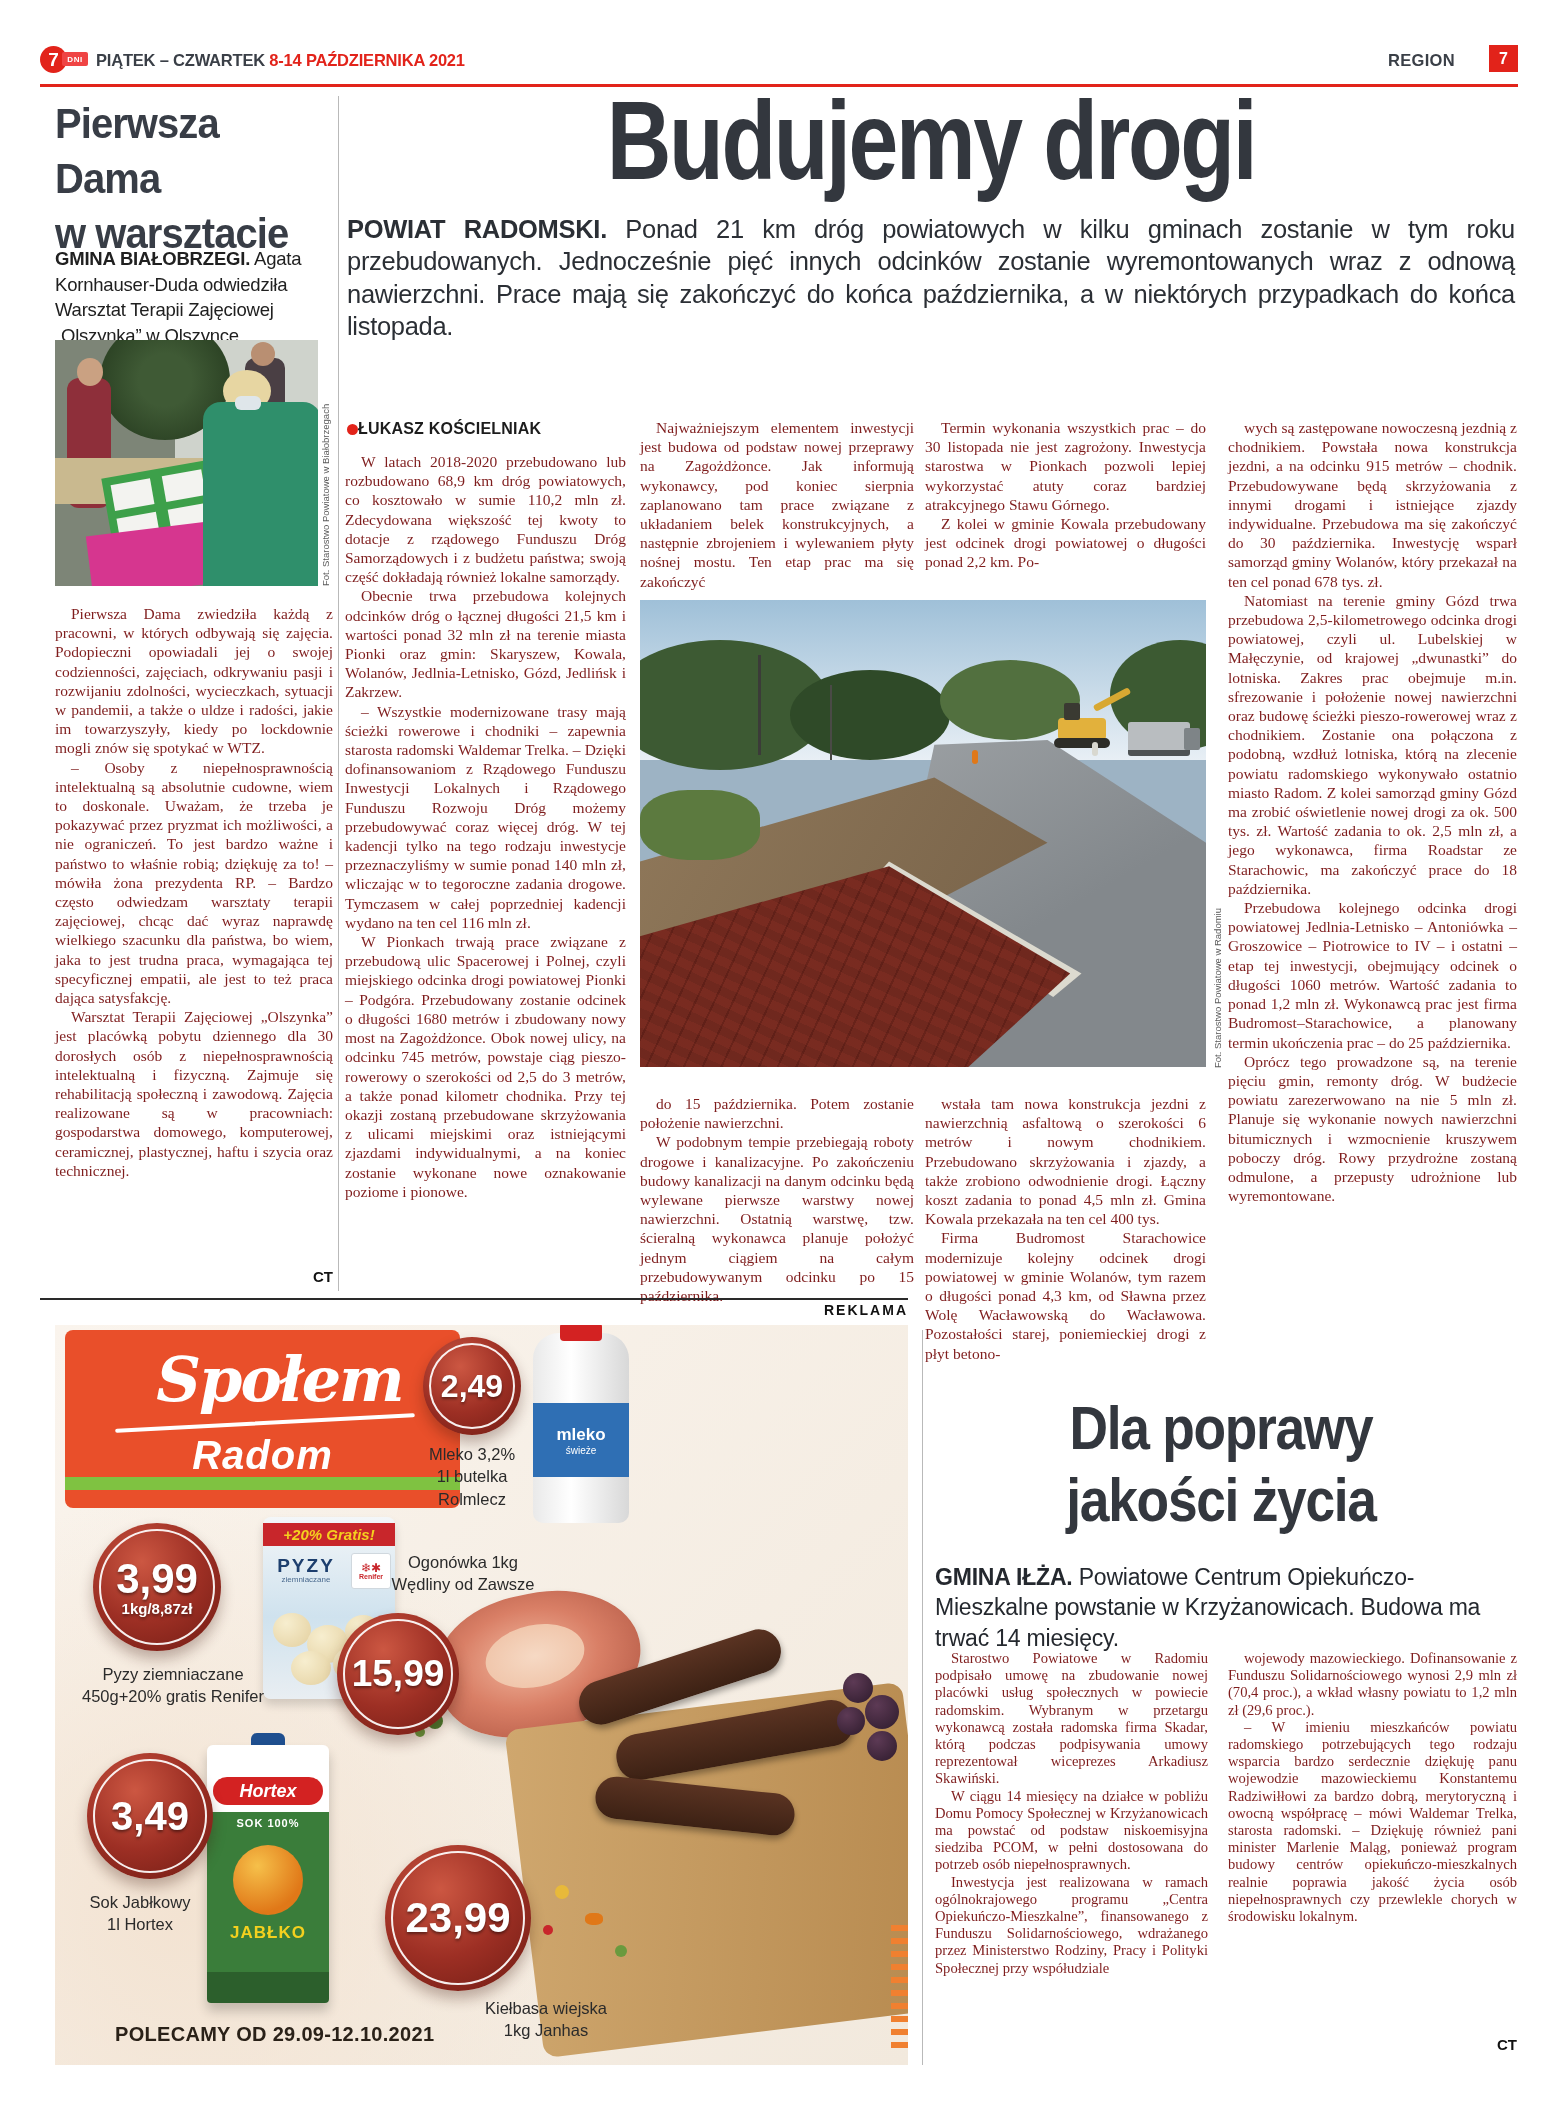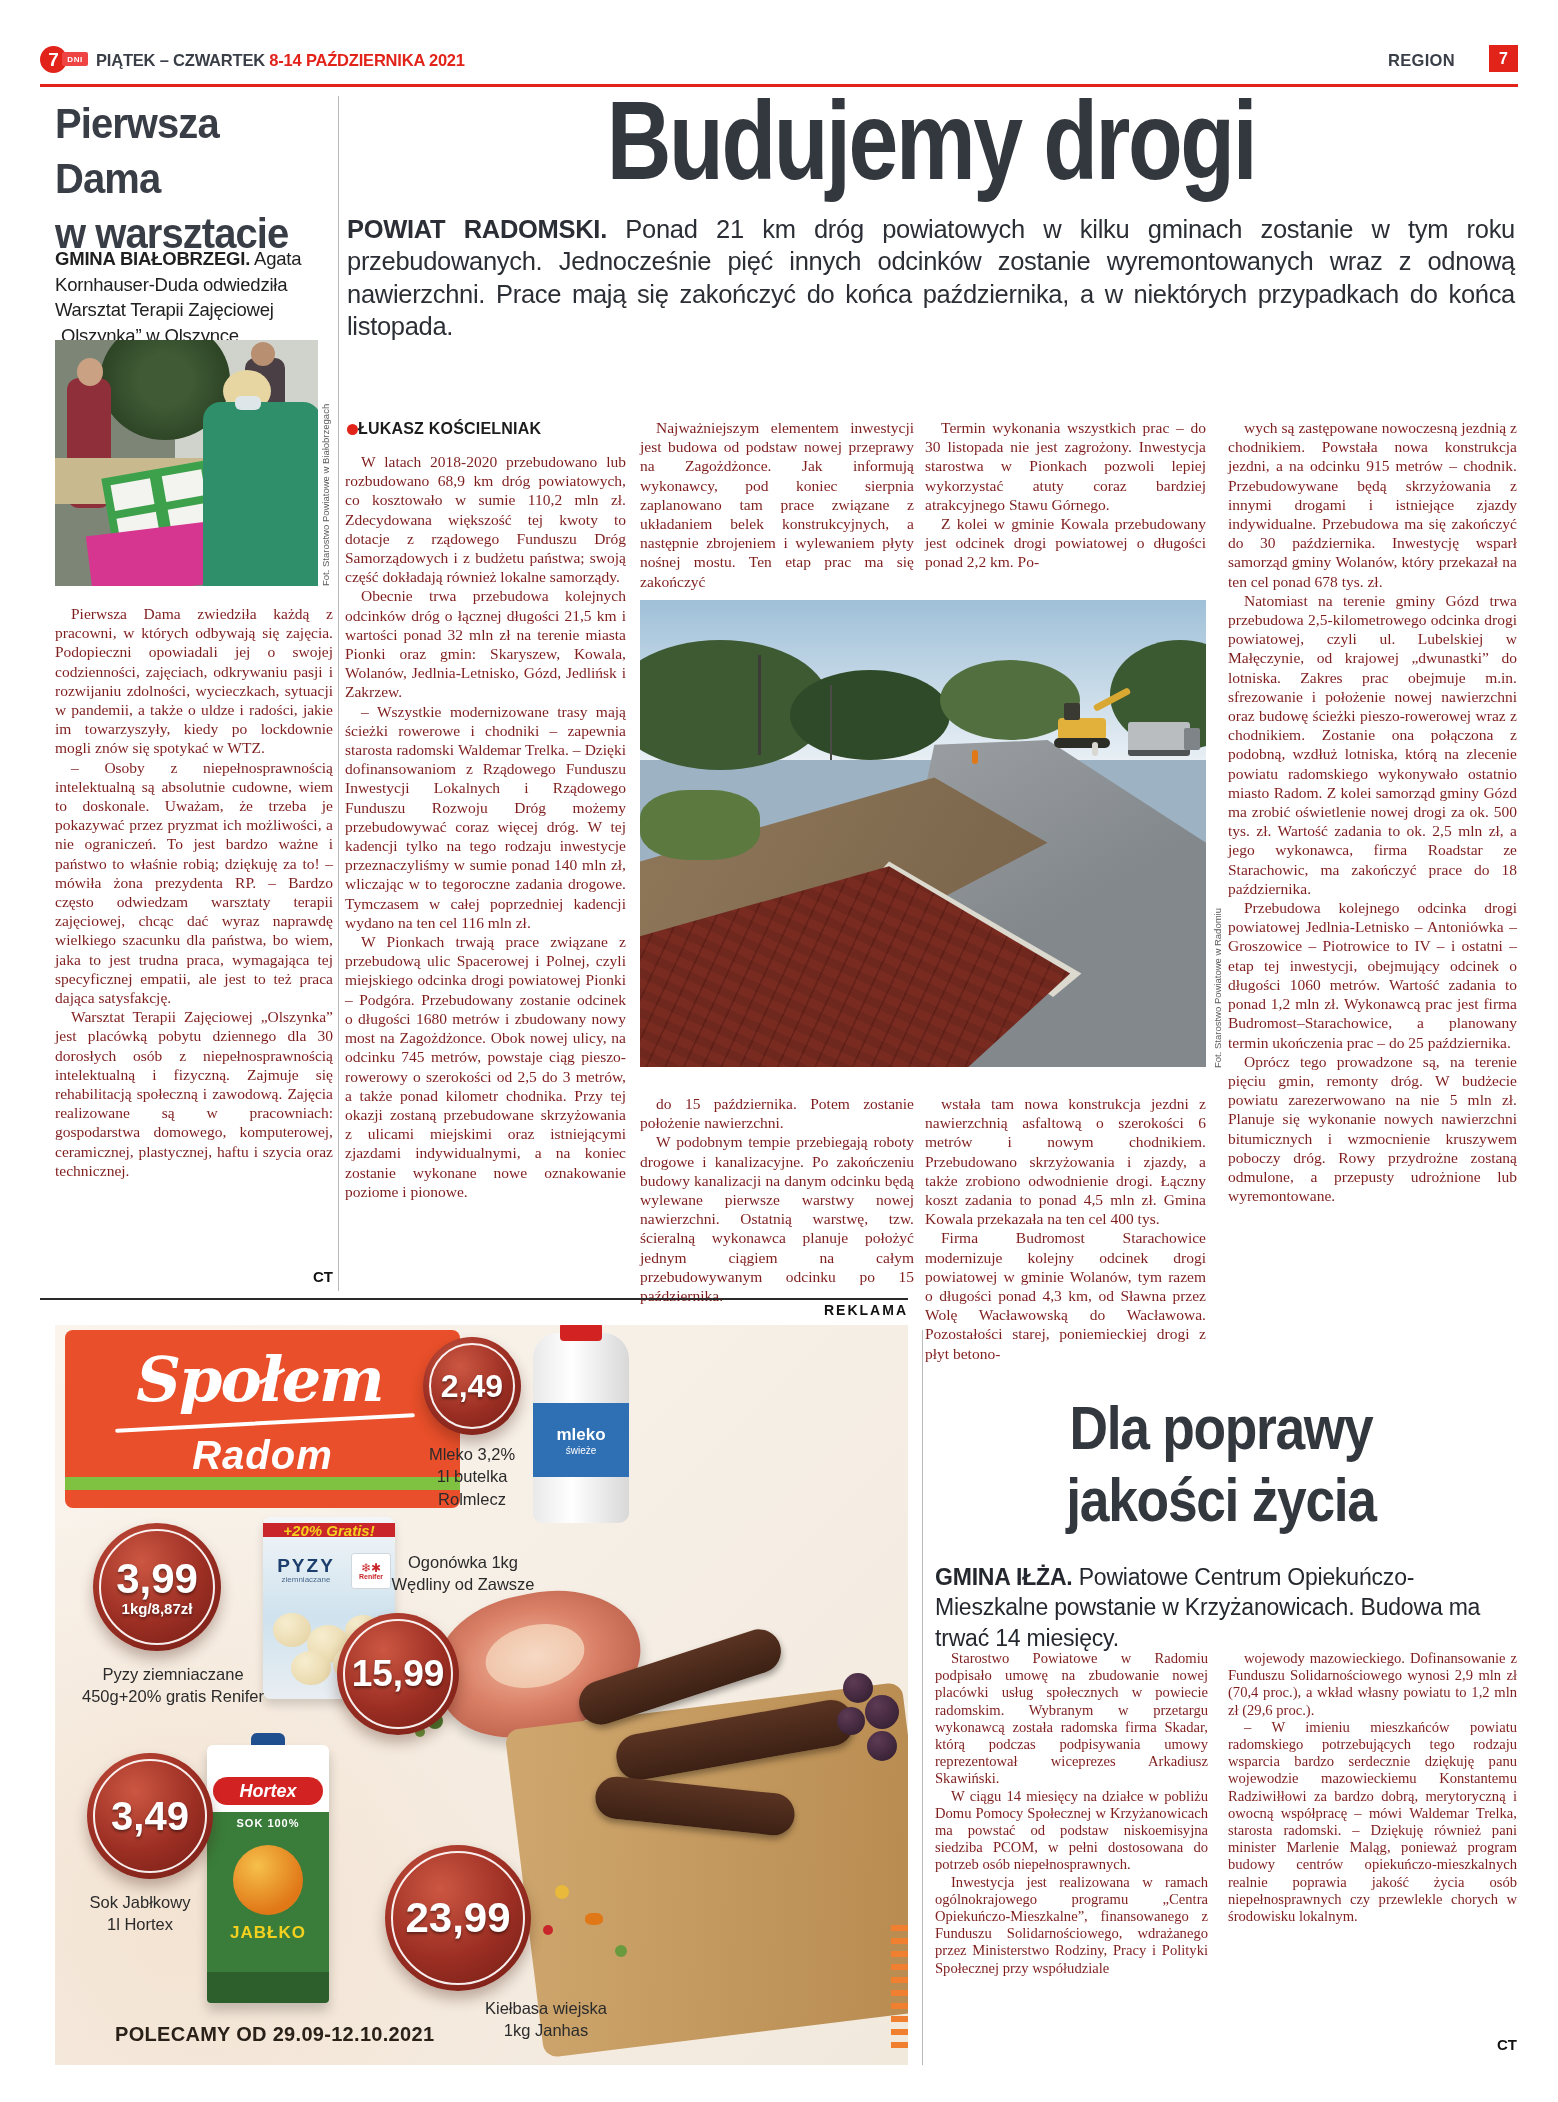--- a/index.html
+++ b/index.html
@@ -93,42 +93,42 @@
 
   
   .rk-rule{left:40px;top:1298px;width:868px;height:2px;background:#2a2a2a;}
   .rk-label{left:40px;top:1302px;width:868px;text-align:right;font-size:14px;font-weight:bold;letter-spacing:2px;color:#111;}
 
   
   .ad-box{left:55px;top:1325px;width:853px;height:740px;background:
           radial-gradient(circle at 15% 80%,#f3e3d2 0%,rgba(243,227,210,0) 45%),
           linear-gradient(135deg,#faf4ed,#f2e9dd);overflow:hidden;}
   .ad-header{left:10px;top:5px;width:395px;height:178px;background:#e94f2a;border-radius:8px;}
-  .ad-brand{left:7px;top:18px;width:395px;text-align:center;color:#fff;font-family:"DejaVu Serif",serif;
+  .ad-brand{left:27px;top:18px;width:395px;text-align:center;color:#fff;font-family:"DejaVu Serif",serif;
             font-style:italic;font-weight:bold;font-size:62px;letter-spacing:-2px;}
   .ad-brand-rule{left:60px;top:96px;width:300px;height:4px;background:#fff;border-radius:2px;transform:rotate(-3deg);}
   .ad-city{left:10px;top:108px;width:395px;text-align:center;color:#fff;font-weight:bold;font-style:italic;font-size:40px;letter-spacing:1px;}
   .ad-stripe{left:10px;top:152px;width:395px;height:13px;background:#7fc241;}
   .badge{position:absolute;border-radius:50%;
          background:radial-gradient(circle at 38% 30%,#cc5742 0%,#9d2f24 50%,#6e1b13 100%);
          box-shadow:0 8px 14px rgba(60,20,10,.3);}
   .badge::after{content:"";position:absolute;inset:6px;border:2px solid rgba(255,255,255,.92);border-radius:50%;}
   .badge .inner{position:absolute;inset:0;display:flex;flex-direction:column;align-items:center;justify-content:center;
                 color:#fff;font-weight:bold;text-shadow:0 2px 3px rgba(0,0,0,.45);}
   .prod-label{position:absolute;text-align:center;font-size:16.5px;line-height:1.35;color:#2b2b2b;}
   
   .milk-bottle{left:478px;top:8px;width:96px;height:190px;background:linear-gradient(90deg,#e9e9e9,#ffffff 40%,#d8d8d8);
                border-radius:26px 26px 10px 10px;}
   .milk-cap{left:505px;top:-2px;width:42px;height:18px;background:#d32222;border-radius:4px;}
   .milk-label-band{left:478px;top:78px;width:96px;height:74px;background:#2f6fb4;display:flex;flex-direction:column;
                    align-items:center;justify-content:center;color:#fff;}
   
   .pyzy-bag{left:208px;top:192px;width:132px;height:182px;background:linear-gradient(#f3f6f8,#cfe2ee 55%,#e9eef2);
             border-radius:8px;box-shadow:0 6px 10px rgba(0,0,0,.15);}
-  .pyzy-banner{left:208px;top:198px;width:132px;height:14px;background:#c8262b;color:#f4d01f;font-weight:bold;
+  .pyzy-banner{left:208px;top:198px;width:132px;height:23px;background:#c8262b;color:#f4d01f;font-weight:bold;
                font-size:15px;display:flex;align-items:center;justify-content:center;font-style:italic;}
   .pyzy-name{left:208px;top:230px;width:86px;text-align:center;color:#1d3f6e;font-weight:bold;font-size:19px;letter-spacing:2px;}
   .pyzy-sub{left:208px;top:250px;width:86px;text-align:center;color:#4a6a8e;font-size:8px;}
   .pyzy-logo{left:296px;top:228px;width:38px;height:34px;background:#fff;border:1px solid #d0d8de;border-radius:3px;
              display:flex;flex-direction:column;align-items:center;justify-content:center;}
   .pyzy-logo .flake{color:#c8262b;font-size:12px;line-height:10px;}
   .pyzy-logo .rn{color:#c8262b;font-size:7px;font-weight:bold;}
   .dumpling{position:absolute;background:radial-gradient(circle at 35% 30%,#f7eecf,#e3cf9e);border-radius:50%;}
   
   .ham{left:382px;top:268px;width:205px;height:140px;background:radial-gradient(ellipse at 45% 45%,#f2b9a0 0%,#d97f66 45%,#a94f3c 100%);

